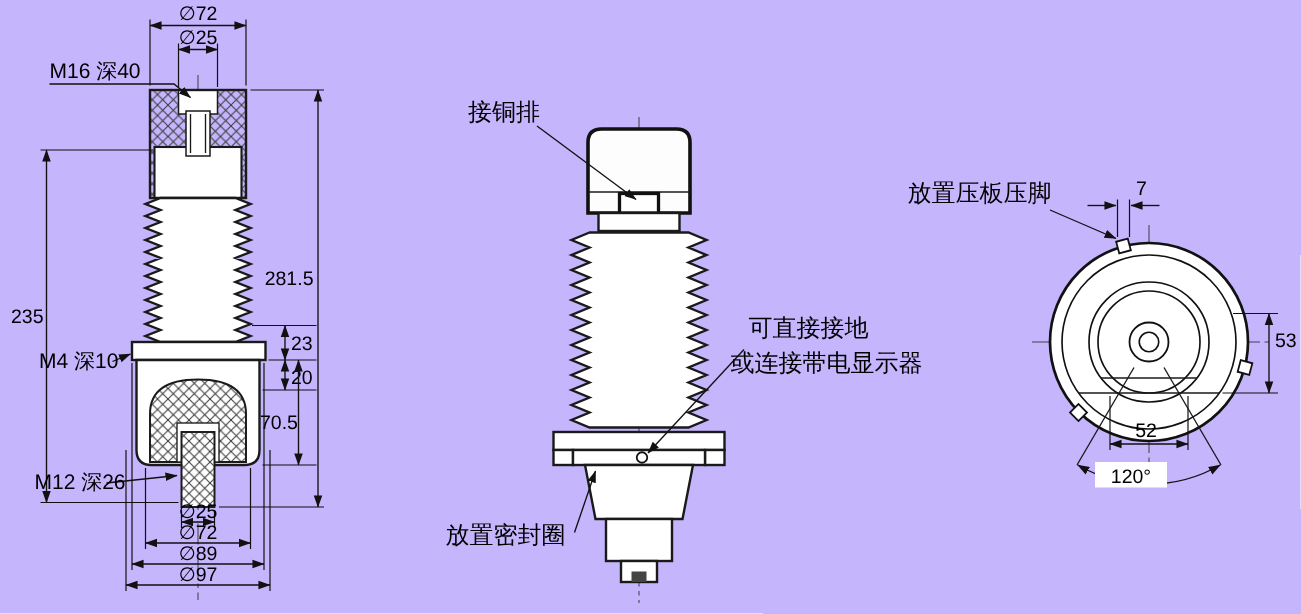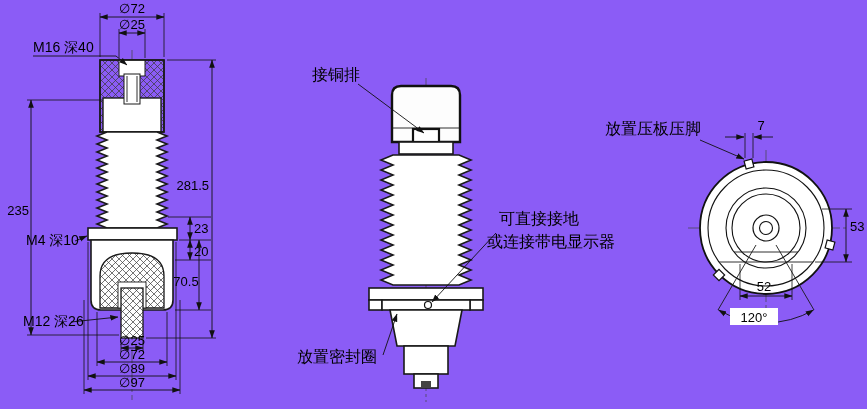--- a/index.html
+++ b/index.html
@@ -1,17 +1,17 @@
 <!DOCTYPE html>
 <html><head>
 <meta charset="utf-8">
 <style>
   * { margin:0; padding:0; box-sizing:border-box; }
   html,body { background:#ffffff; font-family:"Liberation Sans", sans-serif; }
-  .canvas { position:relative; width:867px; height:409px; background:#8b5cf6; overflow:hidden; }
+  .canvas { position:relative; width:867px; height:409px; background:#c4b5fd; overflow:hidden; }
   svg { display:block; }
   .part   { fill:#ffffff; stroke:#1a1a1a; stroke-width:1.6; }
   .bold   { fill:#fdfdfd; stroke:#111; stroke-width:2.4; }
   .thin   { fill:none; stroke:#1a1a1a; stroke-width:0.9; }
   .hatch  { fill:url(#xh); stroke:#1a1a1a; stroke-width:1.3; }
   .dim    { fill:none; stroke:#111; stroke-width:0.9; }
   .ext    { fill:none; stroke:#111; stroke-width:0.8; }
   .leader { fill:none; stroke:#111; stroke-width:0.9; }
   .cl     { fill:none; stroke:#444; stroke-width:0.7; stroke-dasharray:14 3 3 3; }
   text    { fill:#000; }

